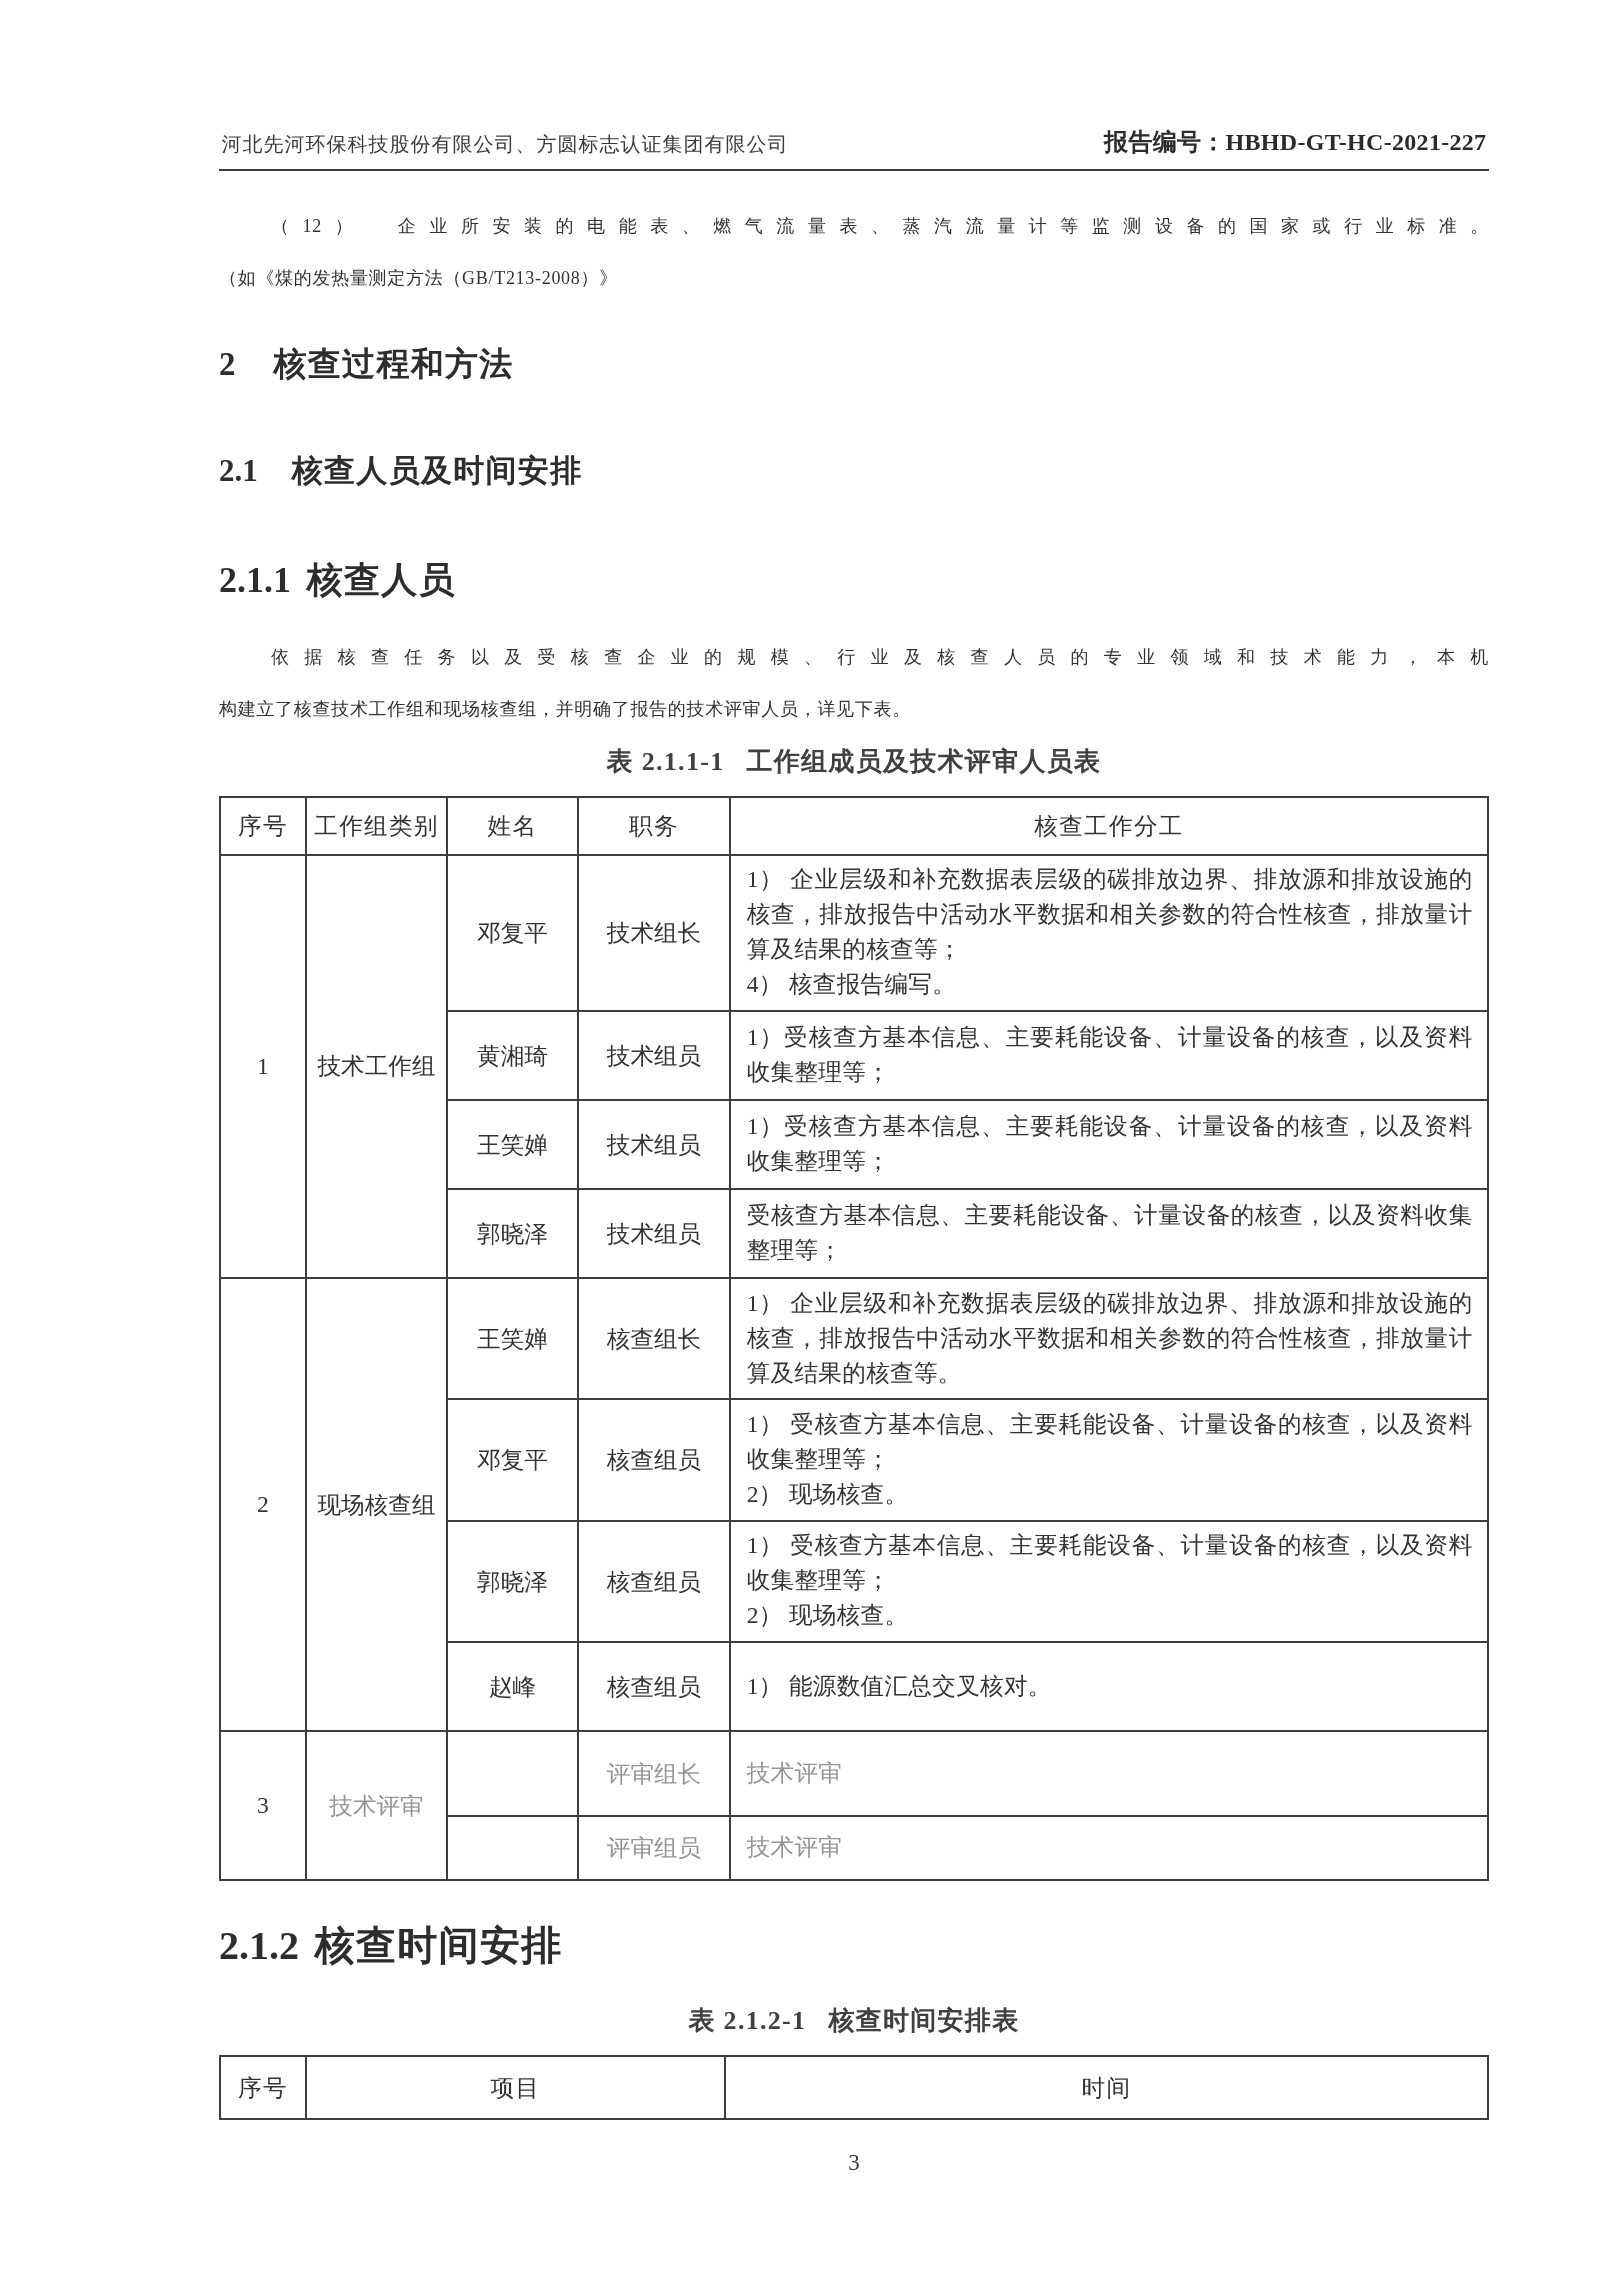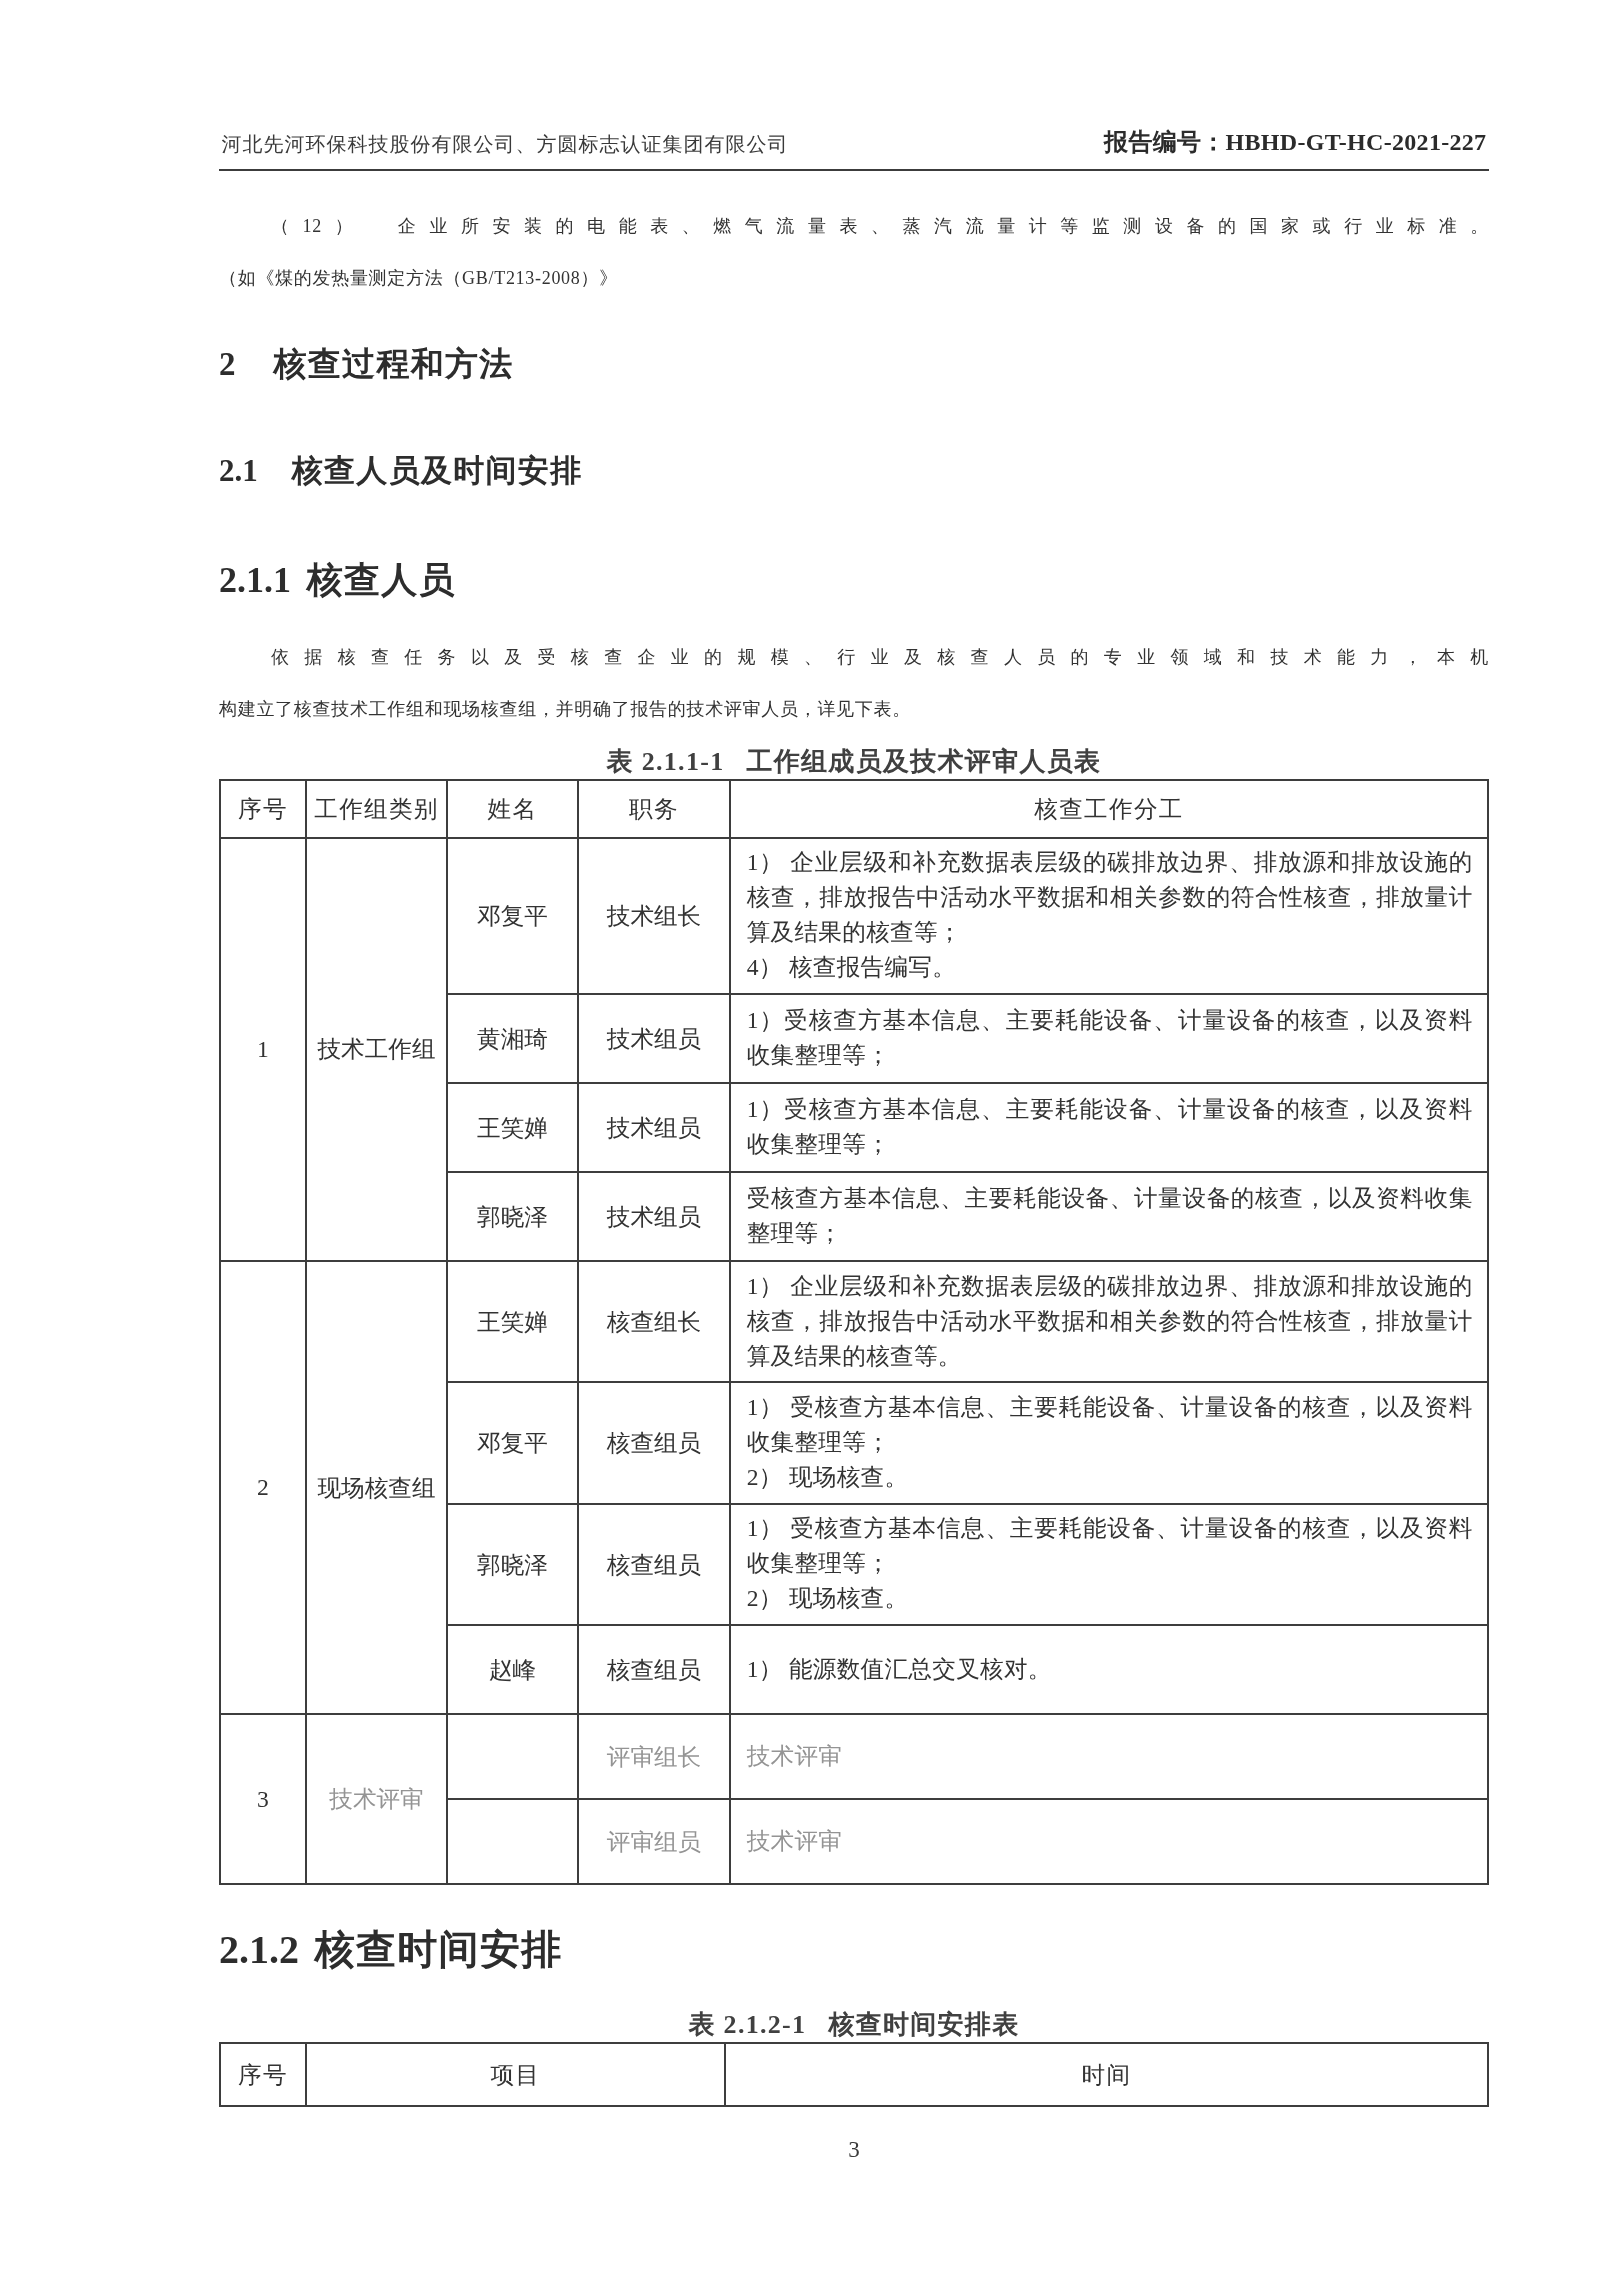--- a/index.html
+++ b/index.html
@@ -50,21 +50,21 @@
   
   .tbl-caption {
     margin-top:30px; text-align:center;
     font-size:26px; font-weight:bold; color:#404040; letter-spacing:1.3px;
   }
   .tbl-caption .cap-no { margin-right:22px; }
 
   
   table {
     width:100%; border-collapse:collapse; table-layout:fixed;
-    margin-top:0;
+    margin-top:17px;
   }
   th, td {
     border:2px solid #3d3d3d;
     font-size:23.6px; font-weight:normal; color:#333;
     vertical-align:middle;
   }
   table.bordered { border:2.6px solid #383838; }
   th.col-head { height:58px; text-align:center; letter-spacing:1.3px; }
   td.cell-center { text-align:center; padding:9.2px 3.9px; }
   td.duty {
@@ -185,21 +185,21 @@
       <td class="duty">1）  能源数值汇总交叉核对。</td>
     </tr>
 
     <tr class="member-row" style="height:85px;">
       <td class="cell-center" rowspan="2">3</td>
       <td class="cell-center muted" rowspan="2">技术评审</td>
       <td class="cell-center"></td>
       <td class="cell-center muted">评审组长</td>
       <td class="duty muted">技术评审</td>
     </tr>
-    <tr class="member-row" style="height:85px;">
+    <tr class="member-row" style="height:64px;">
       <td class="cell-center"></td>
       <td class="cell-center muted">评审组员</td>
       <td class="duty muted">技术评审</td>
     </tr>
   </tbody>
     </table>
 
   <div class="hd h-212">
     <span class="num">2.1.2</span>
     <span class="ttl">核查时间安排</span>

